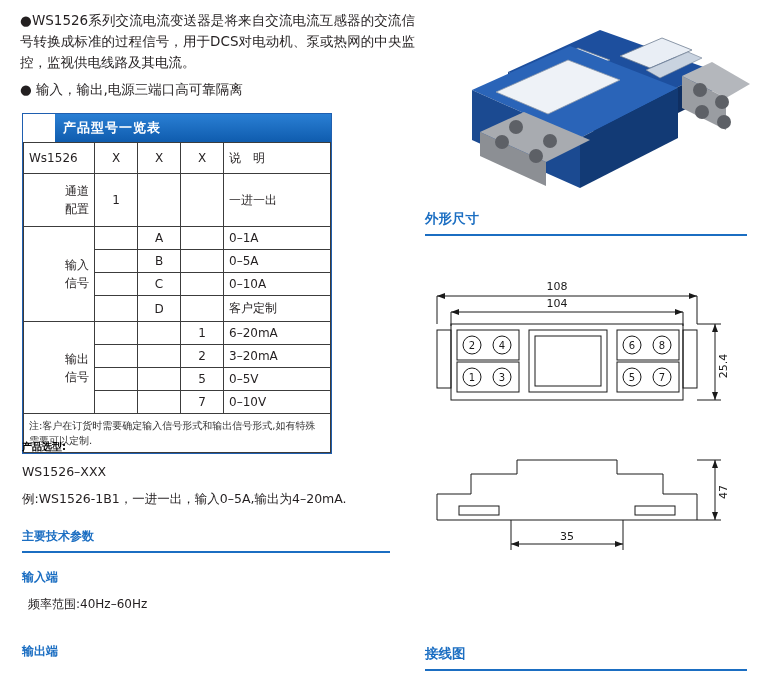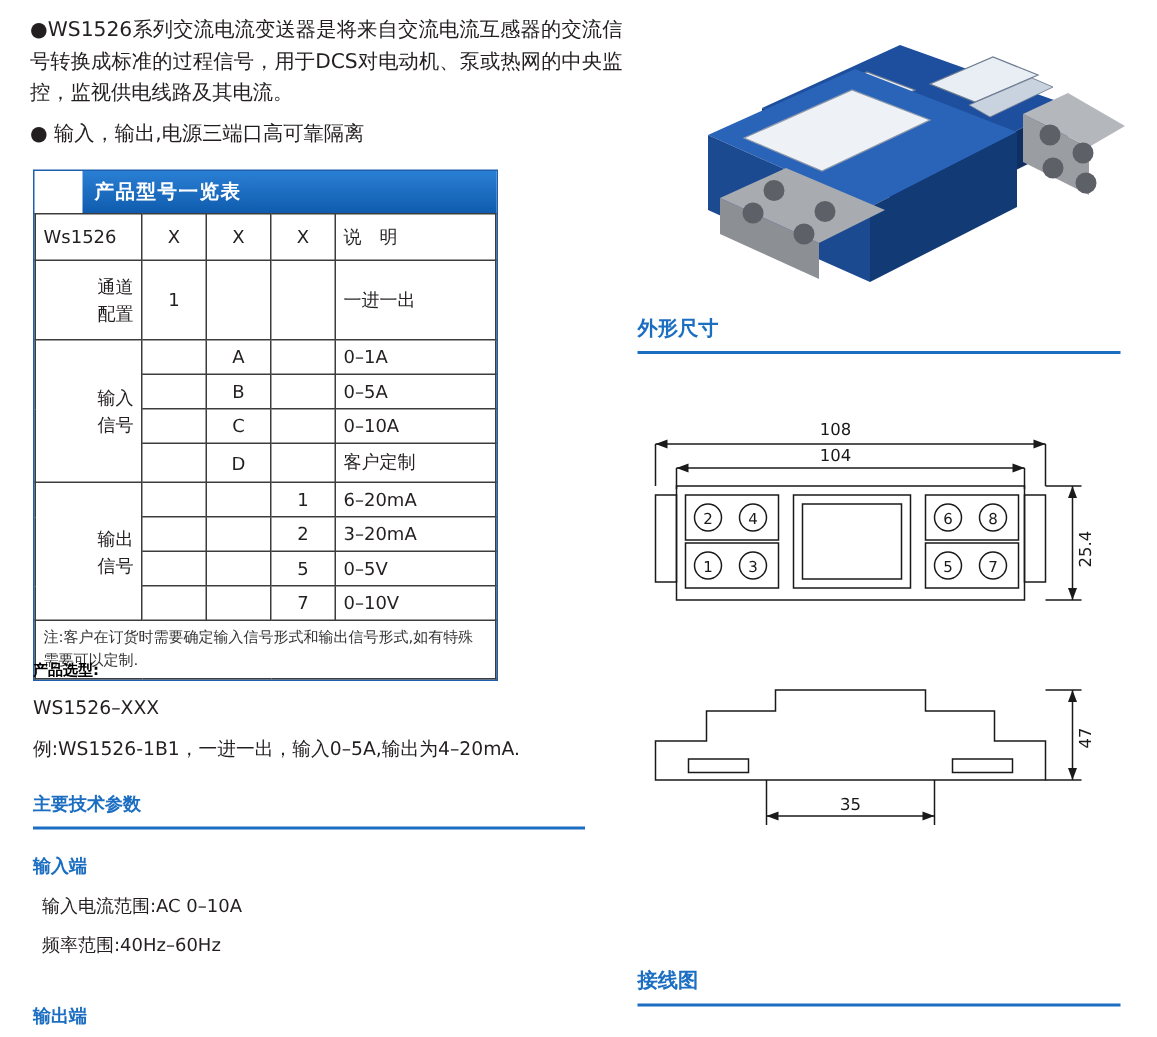--- a/index.html
+++ b/index.html
@@ -264,21 +264,20 @@
   <div class="sel-block">
     <p class="blue-head">产品选型:</p>
     <p class="sel-line">WS1526–XXX</p>
     <p class="sel-line2">例:WS1526-1B1，一进一出，输入0–5A,输出为4–20mA.</p>
   </div>
 
   <div class="tech-block">
     <p class="tech-head">主要技术参数</p>
     <div class="rule-blue"></div>
     <p class="sub-blue">输入端</p>
-    <p class="param-line">输入电流范围:AC 0–10A</p>
     <p class="param-line">频率范围:40Hz–60Hz</p>
     <p class="sub-blue" style="margin-top:30px;">输出端</p>
   </div>
 
   <div class="photo">
     <svg width="300" height="185" viewBox="0 0 300 185">
 
       <g>
         <polygon points="58,60 150,18 262,58 170,104" fill="#1d4f9e"></polygon>
         <polygon points="58,60 58,86 170,130 170,104" fill="#143a78"></polygon>

